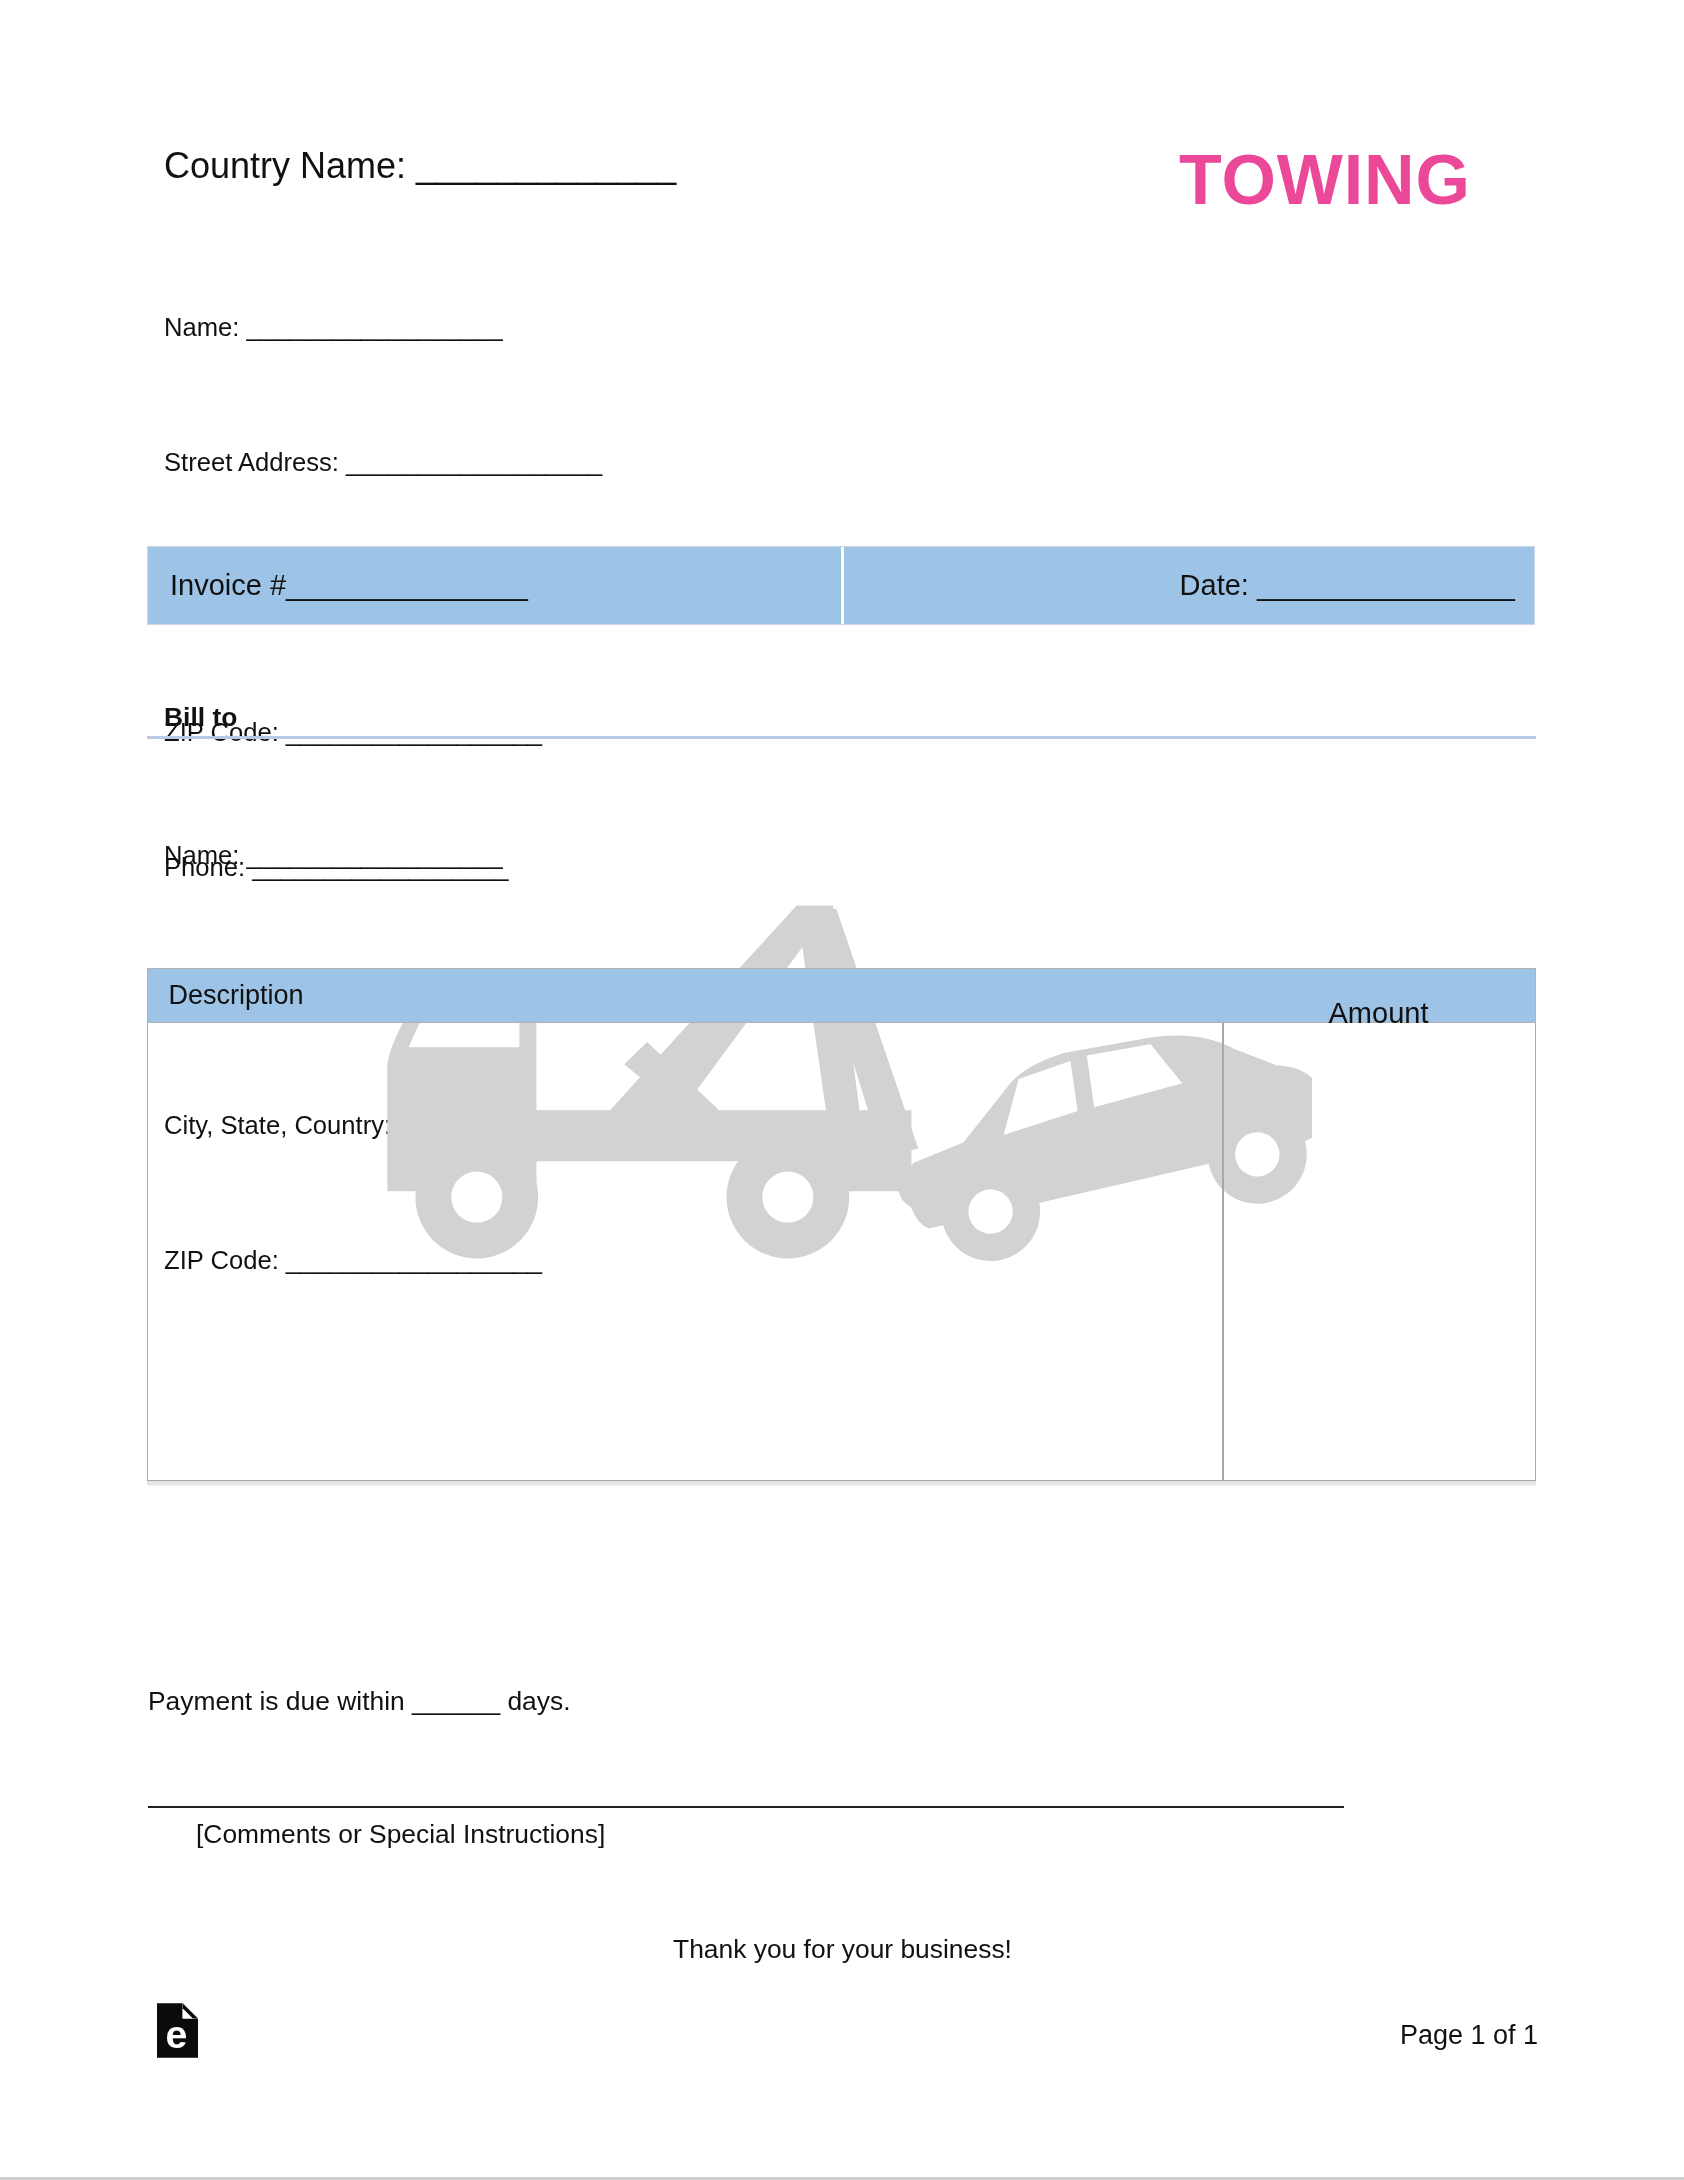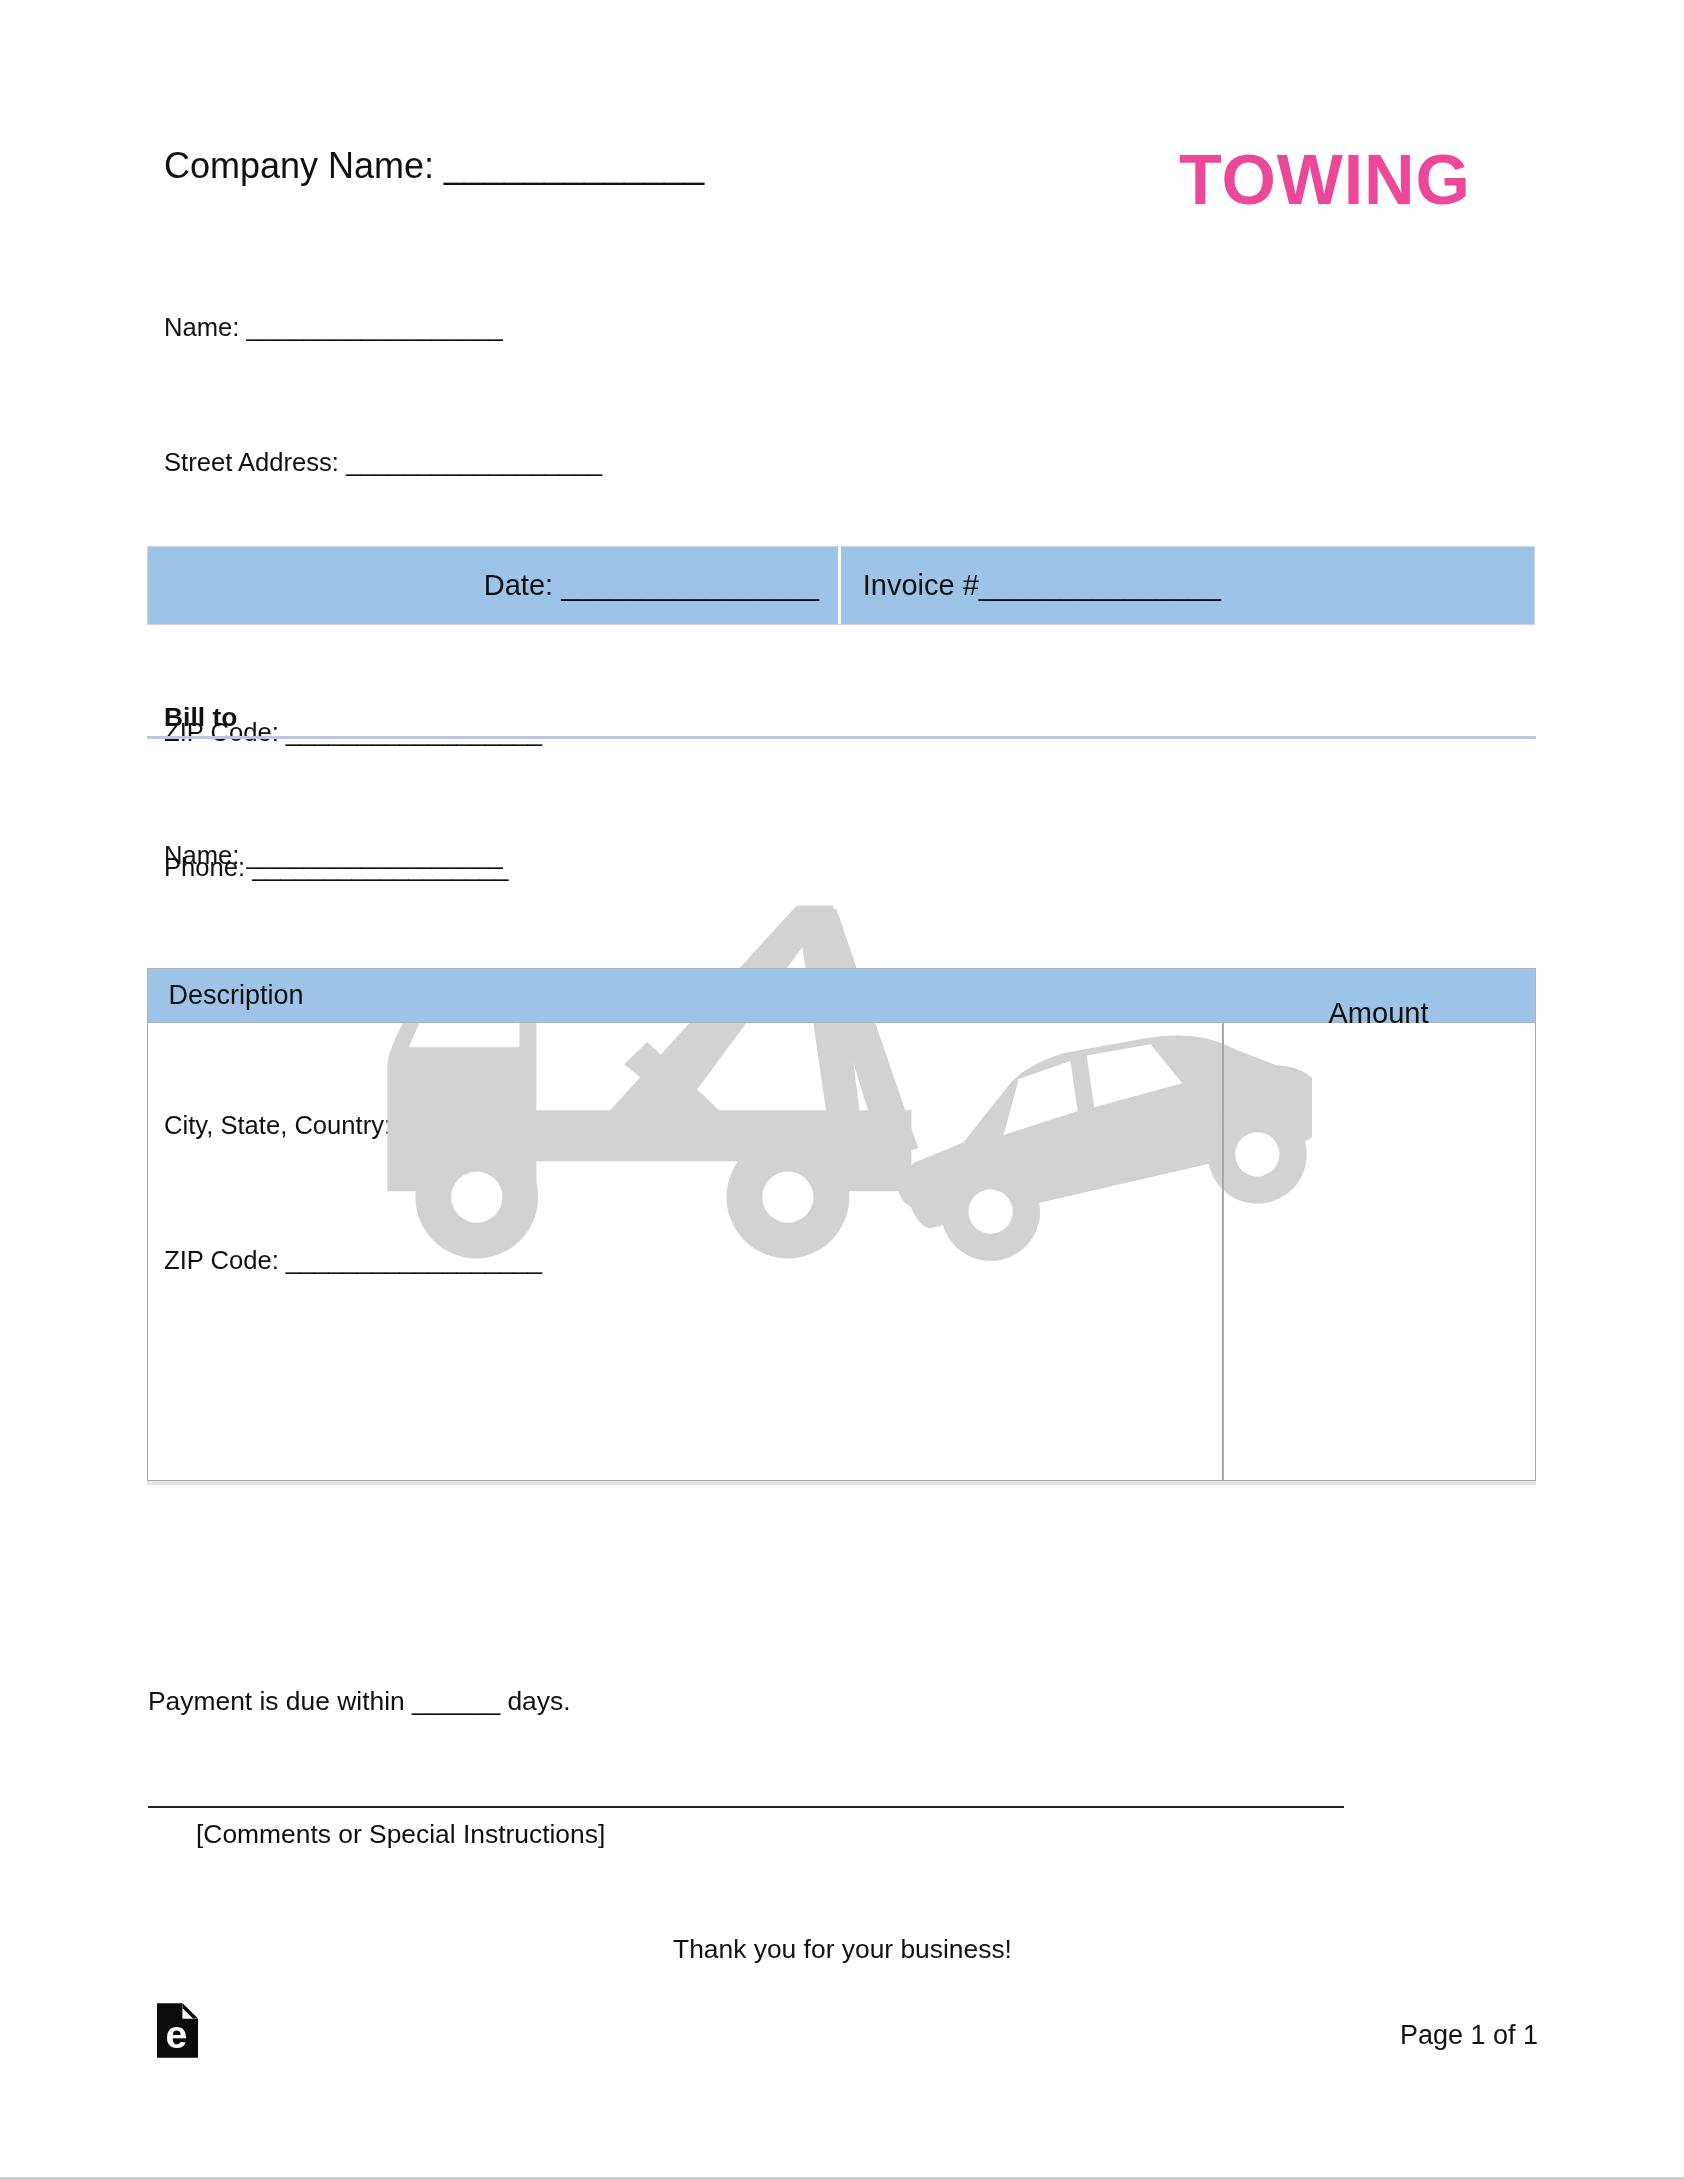--- a/index.html
+++ b/index.html
@@ -102,38 +102,38 @@
   }
   .page-number{
     position:absolute;right:147px;top:2020px;font-size:27px;
   }
 </style>
 </head>
 <body>
 
 <div class="page">
 
-  <div class="company-name">Company Name: _____________</div>
+  <div class="company-name">Country Name: _____________</div>
 
   <div class="company-fields">
     <div>Name: __________________</div>
     <div>Street Address: __________________</div>
     <div>City, State, Country: __________________</div>
     <div>ZIP Code: __________________</div>
     <div>Phone: __________________</div>
     <div>E-mail: __________________</div>
   </div>
 
   <div class="doc-title" style="color:#ec4899;">
     <div>TOWING</div>
   </div>
 
   <div class="invoice-bar">
+    <div class="cell cell-invoice" style="background:#9dc3e6;">Invoice #_______________</div>
     <div class="cell cell-date" style="background:#9dc3e6;">Date: ________________</div>
-    <div class="cell cell-invoice" style="background:#9dc3e6;">Invoice #_______________</div>
   </div>
 
   <div class="bill-heading">Bill to</div>
   <div class="bill-rule"></div>
   <div class="bill-fields">
     <div>Name: __________________</div>
     <div>Street Address: __________________</div>
     <div>City, State, Country: __________________</div>
     <div>ZIP Code: __________________</div>
   </div>

